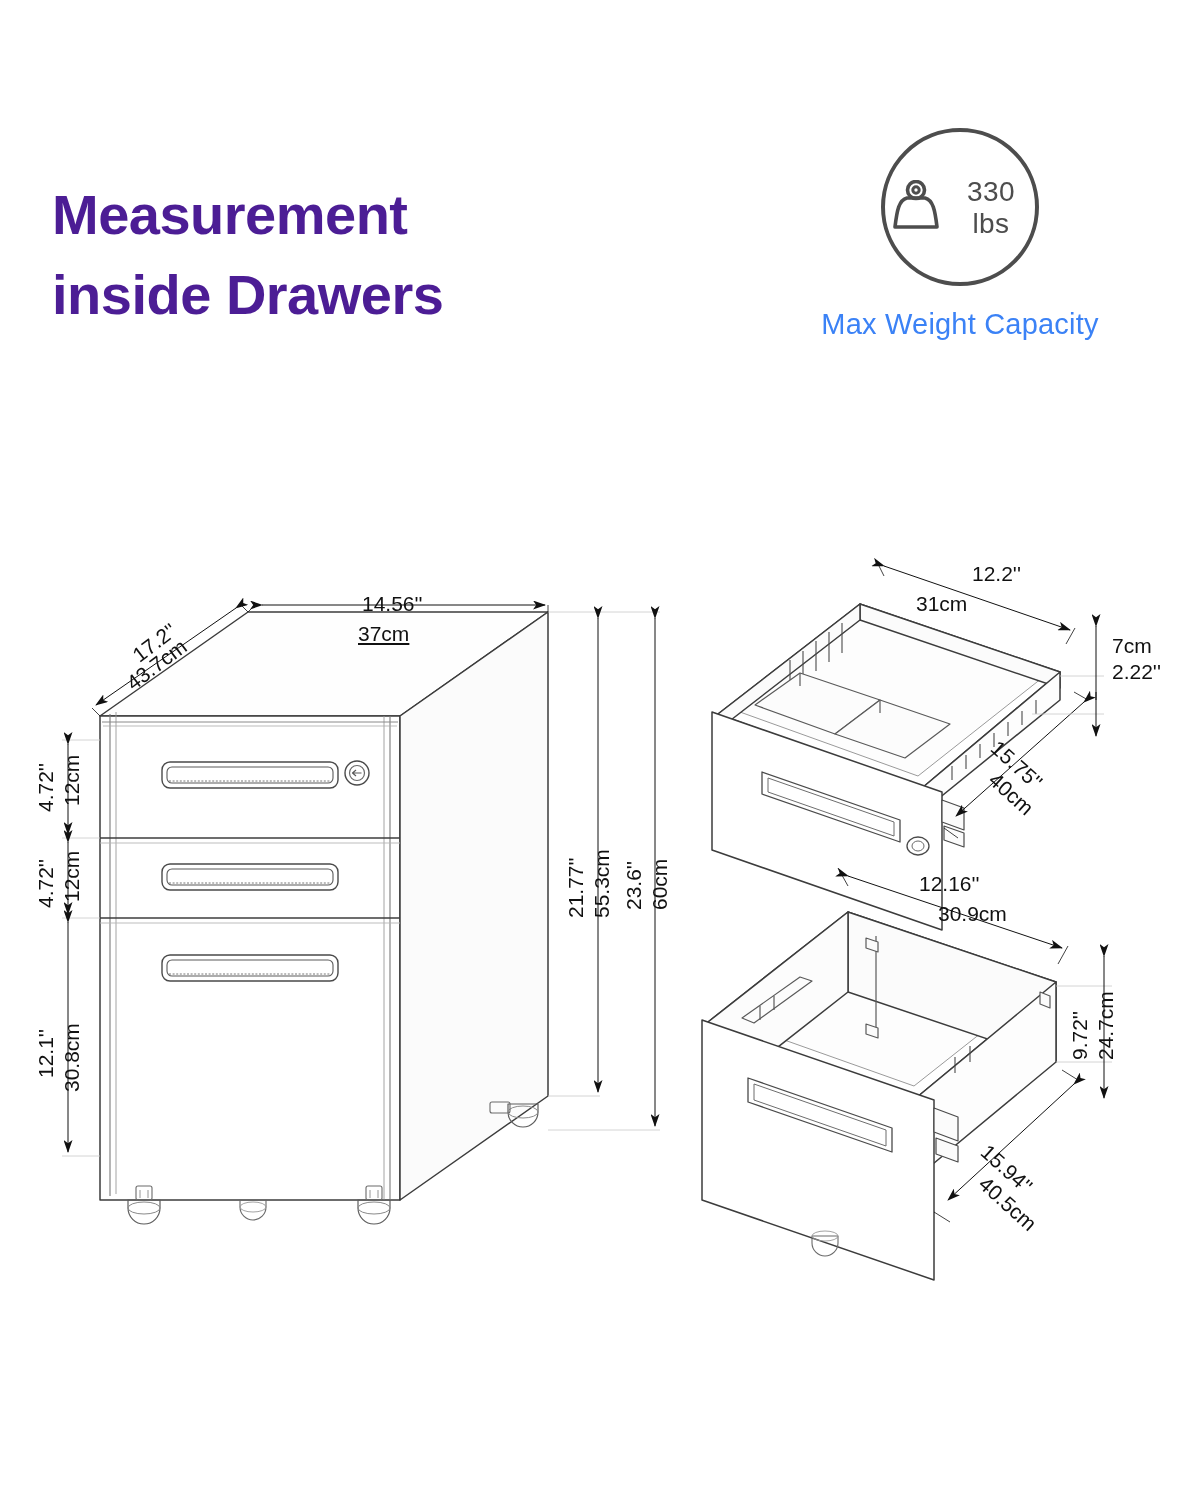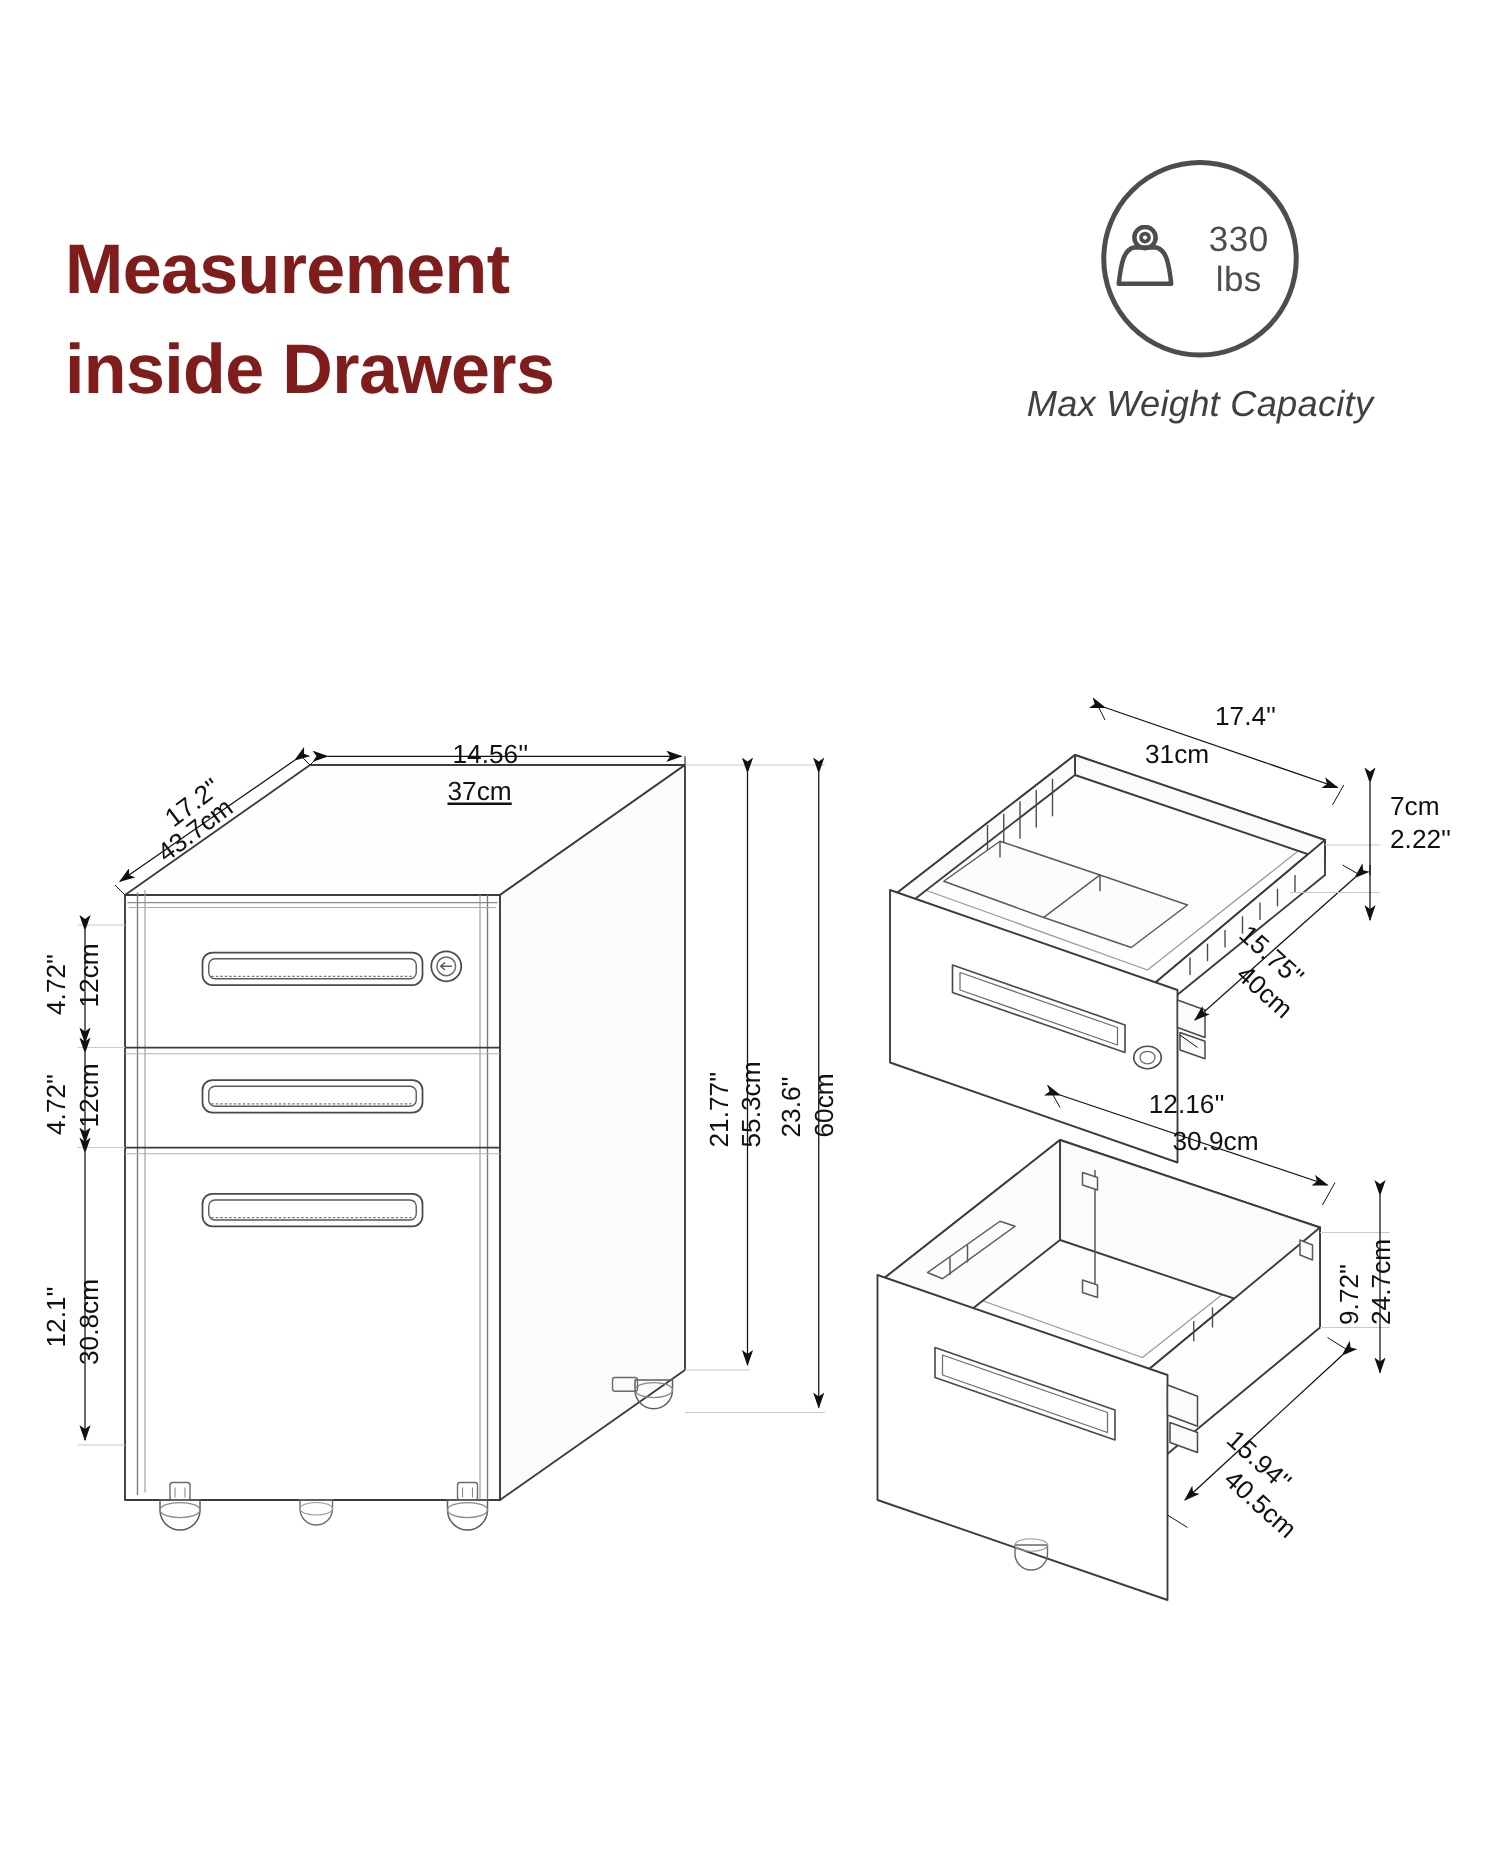--- a/index.html
+++ b/index.html
@@ -18,21 +18,21 @@
 
   
   .title {
     position: absolute;
     left: 52px; top: 175px;
     width: 620px;
     font-size: 56px;
     font-weight: bold;
     line-height: 1.42;
     letter-spacing: -0.5px;
-    color: #7f1d1d;
+    color: #4c1d95;
     white-space: pre-line;
   }
 
   .badge-wrap {
     position: absolute;
     left: 790px; top: 128px;
     width: 340px;
     text-align: center;
   }
   .badge-circle {
@@ -49,23 +49,22 @@
   .badge-icon { margin-top: 6px; }
   .badge-value {
     font-size: 28px;
     color: #4d4d4d;
     margin-top: 2px;
     letter-spacing: 0.4px;
   }
   .badge-caption {
     margin-top: 22px;
     font-size: 29px;
-    color: #404040;
+    color: #3b82f6;
     letter-spacing: 0.2px;
-    font-style: italic;
   }
 
   
   .draw {
     position: absolute; left: 0; top: 0;
     width: 1200px; height: 1500px;
     pointer-events: none;
   }
   .dim-label {
     position: absolute;
@@ -374,21 +373,21 @@
   <div class="dim-label rot-n90" style="left:60px; top:902px;">12cm</div>
 
   <div class="dim-label rot-n90" style="left:34px; top:1078px;">12.1''</div>
   <div class="dim-label rot-n90" style="left:60px; top:1092px;">30.8cm</div>
 
   <div class="dim-label rot-n90" style="left:564px; top:918px;">21.77''</div>
   <div class="dim-label rot-n90" style="left:590px; top:918px;">55.3cm</div>
   <div class="dim-label rot-n90" style="left:622px; top:910px;">23.6''</div>
   <div class="dim-label rot-n90" style="left:648px; top:910px;">60cm</div>
 
-  <div class="dim-label" style="left:972px; top:562px;">17.4''</div>
+  <div class="dim-label" style="left:972px; top:562px;">12.2''</div>
   <div class="dim-label" style="left:916px; top:592px;">31cm</div>
   <div class="dim-label" style="left:1112px; top:634px;">7cm</div>
   <div class="dim-label" style="left:1112px; top:660px;">2.22''</div>
   <div class="dim-label rot-p42" style="left:1002px; top:736px;">15.75''</div>
   <div class="dim-label rot-p42" style="left:1000px; top:768px;">40cm</div>
 
   <div class="dim-label" style="left:919px; top:872px;">12.16''</div>
   <div class="dim-label" style="left:938px; top:902px;">30.9cm</div>
   <div class="dim-label rot-n90" style="left:1068px; top:1060px;">9.72''</div>
   <div class="dim-label rot-n90" style="left:1094px; top:1060px;">24.7cm</div>

